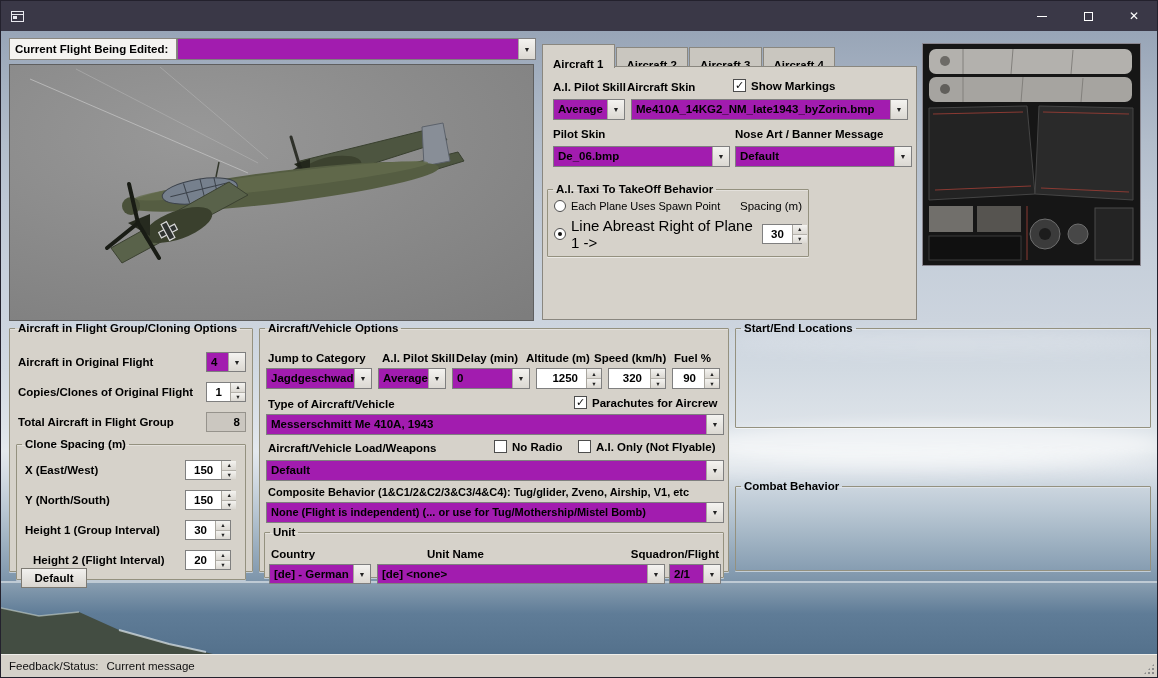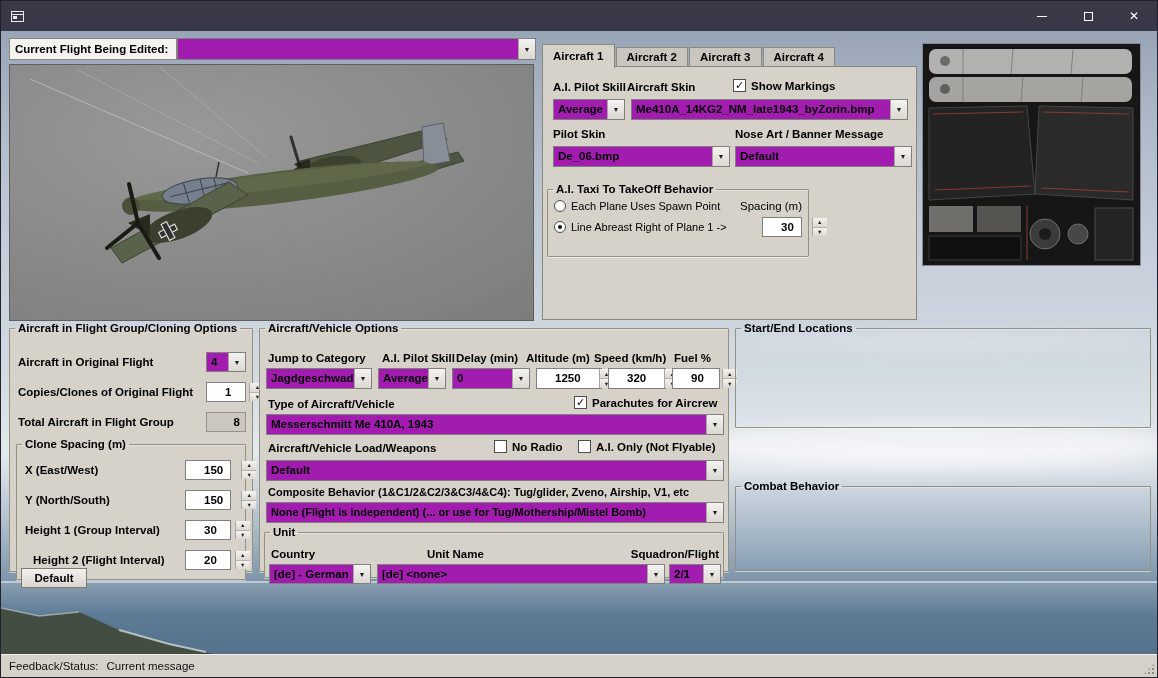--- a/index.html
+++ b/index.html
@@ -26,21 +26,21 @@
        background:linear-gradient(180deg,#8ba0b2,#5f7c97 45%,#54718c);}
   .sea::before{content:"";position:absolute;top:0;left:0;right:0;height:2px;background:rgba(255,255,255,.45);}
   .land{position:absolute;left:0;bottom:23px;}
   
   .lbl{position:absolute;font-weight:700;color:#000;white-space:nowrap;}
   .combo{position:absolute;height:21px;background:#a21caf;border:1px solid #7f7f7f;display:flex;align-items:stretch;overflow:hidden;}
   .cval{flex:1;font-weight:700;padding:0 4px;line-height:19px;white-space:nowrap;overflow:hidden;}
   .cbtn{width:17px;flex:none;background:linear-gradient(#f4f3f0,#dbd8d2);border-left:1px solid #a9a69f;
         font-size:7px;display:flex;align-items:center;justify-content:center;color:#222;}
   .spin{position:absolute;height:21px;background:#fff;border:1px solid #7f7f7f;display:flex;}
-  .sval{flex:1;font-weight:700;text-align:right;padding:0 18px;line-height:19px;}
+  .sval{flex:1;font-weight:700;text-align:right;padding:0 8px;line-height:19px;}
   .sbtns{width:15px;flex:none;display:flex;flex-direction:column;border-left:1px solid #a9a69f;}
   .sb{flex:1;font-size:5.5px;display:flex;align-items:center;justify-content:center;
       background:linear-gradient(#f4f3f0,#dbd8d2);color:#222;}
   .sb:first-child{border-bottom:1px solid #b5b2ab;}
   .cb{position:absolute;display:flex;align-items:center;gap:5px;font-weight:700;white-space:nowrap;}
   .box{width:13px;height:13px;flex:none;background:#fff;border:1px solid #4d4d4d;display:flex;
        align-items:center;justify-content:center;font-size:11px;font-weight:900;color:#0a0a0a;}
   .box.on::after{content:"✓";}
   .rb{width:12px;height:12px;flex:none;border-radius:50%;background:#fff;border:1px solid #4d4d4d;position:relative;}
   .rb.on::after{content:"";position:absolute;inset:3px;border-radius:50%;background:#101010;}
@@ -50,21 +50,21 @@
   fieldset.grp{position:absolute;border:1px solid #94917f;border-radius:1px;padding:0;
        box-shadow:0 1px 0 rgba(255,255,255,.5), inset 0 1px 0 rgba(255,255,255,.35);}
   fieldset.grp legend{font-weight:700;margin-left:5px;padding:0 3px;white-space:nowrap;}
   .solid{background:#d6d2ca;}
   
   .cfl{position:absolute;left:8px;top:7px;width:168px;height:22px;background:#f4f3f0;
        border:1px solid #8a877f;font-weight:700;line-height:20px;padding-left:5px;}
   .preview{position:absolute;left:8px;top:33px;width:525px;height:257px;border:1px solid #5f5f5f;background:#8c8c8c;}
   .texture{position:absolute;left:921px;top:12px;width:219px;height:223px;border:1px solid #8a8790;background:#151515;}
   .tabs{position:absolute;left:541px;top:12px;display:flex;align-items:flex-end;height:24px;}
-  .tab{height:20px;line-height:19px;padding:0 10px;background:#c9c6bf;border:1px solid #8a877f;
+  .tab{height:20px;line-height:19px;padding:8px 10px;background:#c9c6bf;border:1px solid #8a877f;
        border-bottom:none;font-weight:700;margin-right:1px;cursor:default;}
   .tab.active{height:24px;line-height:23px;background:#d6d2ca;position:relative;z-index:3;margin-bottom:-1px;}
   .tabpanel{position:absolute;left:541px;top:35px;width:375px;height:254px;background:#d6d2ca;
             border:1px solid #8a877f;z-index:2;}
   .tabpanel .lbl,.tabpanel .combo,.tabpanel .cb{position:absolute;}
   .taxi-row{display:flex;align-items:center;gap:5px;margin:5px 6px 0;}
   .taxi-row .ml{margin-left:auto;}
   .taxi-row .spin{position:static;width:40px;height:20px;}
   .statusbar{position:absolute;left:0;right:0;bottom:0;height:23px;background:#d5d1c9;
              border-top:1px solid #efeeea;display:flex;align-items:center;padding-left:8px;gap:8px;color:#111;}
@@ -204,21 +204,21 @@
       </div>
       <fieldset class="grp" style="left:4px;top:116px;width:262px;height:74px;background:transparent">
         <legend>A.I. Taxi To TakeOff Behavior</legend>
         <div class="taxi-row">
           <span class="rb"></span>
           <span style="font-size:11px">Each Plane Uses Spawn Point</span>
           <span class="ml">Spacing (m)</span>
         </div>
         <div class="taxi-row">
           <span class="rb on"></span>
-          <span style="font-size:11px">Line Abreast Right of Plane 1 -&gt;</span>
+          <span style="font-size:15px">Line Abreast Right of Plane 1 -&gt;</span>
           <div class="spin ml">
             <span class="sval">30</span>
             <span class="sbtns">
                 <span class="sb">▲</span>
                 <span class="sb">▼</span>
               </span>
           </div>
         </div>
       </fieldset>
     </div>

